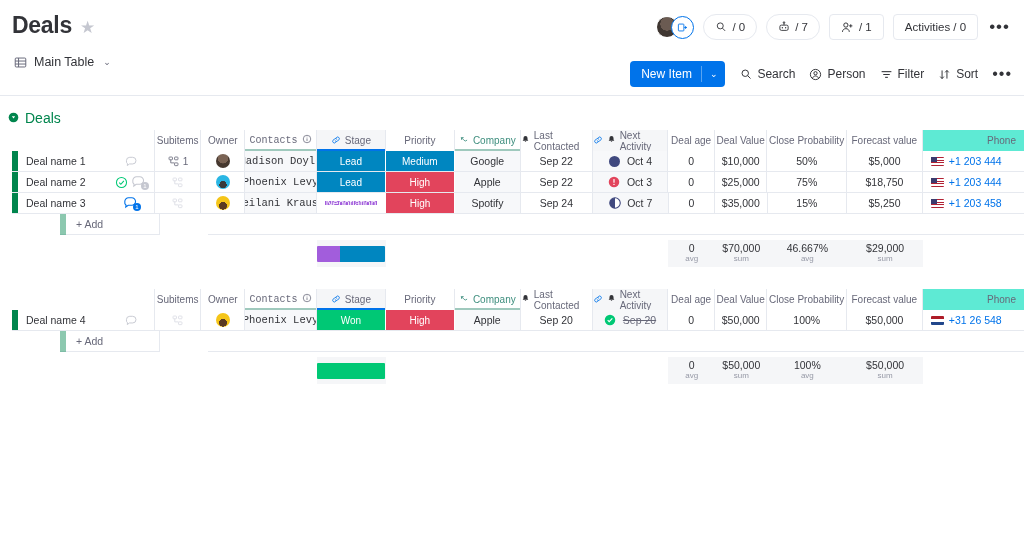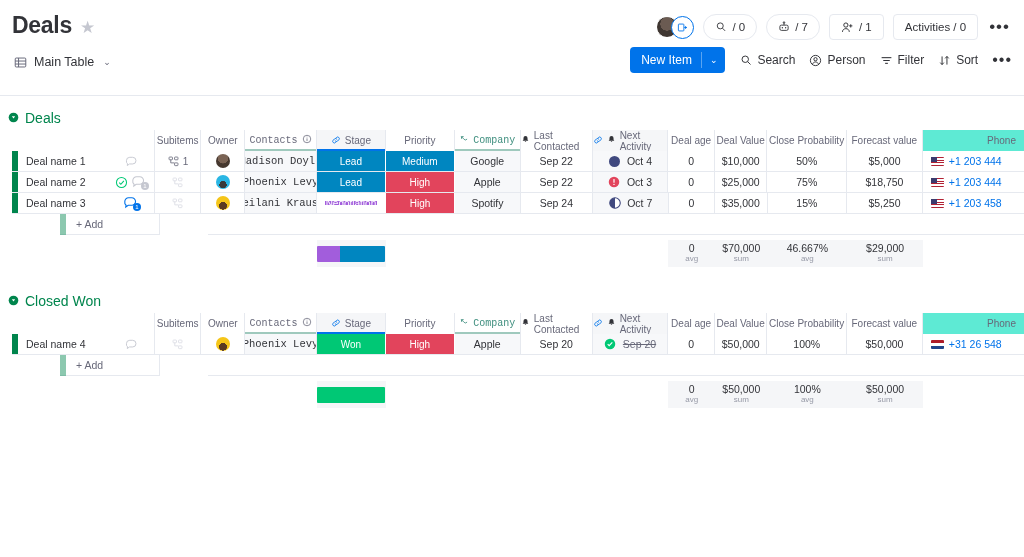--- a/index.html
+++ b/index.html
@@ -40,21 +40,21 @@
     height: 26px; border: 1px solid #e6e9ef; border-radius: 14px; background: #fff;
     display: flex; align-items: center; gap: 5px; padding: 0 11px;
     font-size: 11.5px; color: #323338;
   }
   .pill.square { border-radius: 4px; }
   .pill .ico { color: #323338; display: flex; align-items: center; }
   .dots-btn { font-size: 17px; color: #323338; letter-spacing: 1px; padding: 0 2px; line-height: 12px; }
 
   
   .toolbar {
-    position: absolute; right: 12px; top: 47px;
+    position: absolute; right: 12px; top: 61px;
     display: flex; align-items: center; gap: 14px;
   }
   .new-item-btn {
     background: #0073ea; color: #fff; border-radius: 4px; height: 26px;
     display: flex; align-items: center; font-size: 12px;
   }
   .new-item-btn .lbl { padding: 0 9px 0 11px; }
   .new-item-btn .sep { width: 1px; height: 16px; background: rgba(255,255,255,.35); }
   .new-item-btn .cv { padding: 0 8px; font-size: 9px; }
   .tb-item { display: flex; align-items: center; gap: 5px; font-size: 12px; color: #323338; }
@@ -77,21 +77,21 @@
     font-size: 10.5px; color: #323338;
     border-right: 1px solid #e6e9ef;
     overflow: hidden; white-space: nowrap;
   }
   .hdr-cell {
     font-size: 10px; color: #676879; border-right: 1px solid #e6e9ef;
     display: flex; align-items: center; justify-content: center; gap: 4px;
     background: #fff;
   }
   .hdr-cell.shaded { background: #f5f6f8; }
-  .hdr-cell.teal { color: #3e8e7e; font-family: Liberation Mono, monospace; }
+  .hdr-cell.teal { color: #3e8e7e; }
   .hdr-underline-teal { box-shadow: inset 0 -2px 0 #9fc9bd; }
   .hdr-underline-blue { box-shadow: inset 0 -2px 0 #0073ea; }
 
   .accent { width: 6px; flex: 0 0 6px; }
   .gutter { width: 12px; flex: 0 0 12px; background:#fff; border: none; }
 
   .c-name { width: 100px; justify-content: flex-start; padding-left: 8px; background: #fff;}
   .c-chat { width: 47px; background:#fff; }
   .c-sub  { width: 48px; background:#fff; }
   .c-owner{ width: 45px; background:#fff; }
@@ -519,27 +519,20 @@
           <span class="sub">avg</span>
         </div>
         <div class="sum-cell" style="width:78px">
           <span>$29,000</span>
           <span class="sub">sum</span>
         </div>
         <div class="sum-spacer" style="width:104px"></div>
       </div>
     </div>
     <div class="group" style="margin-top:22px;">
-      <div class="group-title-row">
-        <span class="grp-collapse" style="color:#00854d;"><svg width="11" height="11" viewBox="0 0 16 16">
-            <circle cx="8" cy="8" r="7" fill="#00854d"></circle>
-            <polygon points="5.6,6.2 10.4,6.2 8,9.6" fill="#fff"></polygon>
-          </svg></span>
-        <span class="grp-name" style="color:#00854d;">Closed Won</span>
-      </div>
       <div class="row hdr-row">
         <div class="gutter"></div>
         <div class="hdr-cell c-name" style="border-right:none;"></div>
         <div class="hdr-cell c-chat"></div>
         <div class="hdr-cell c-sub">Subitems</div>
         <div class="hdr-cell c-owner">Owner</div>
         <div class="hdr-cell c-contacts hdr-underline-teal">Contacts <span><svg width="10" height="10" viewBox="0 0 16 16" fill="none" stroke="#676879" stroke-width="1.2">
               <circle cx="8" cy="8" r="6"></circle>
               <line x1="8" y1="7" x2="8" y2="11.3"></line>
               <circle cx="8" cy="4.9" r=".75" fill="#676879" stroke="none"></circle>

